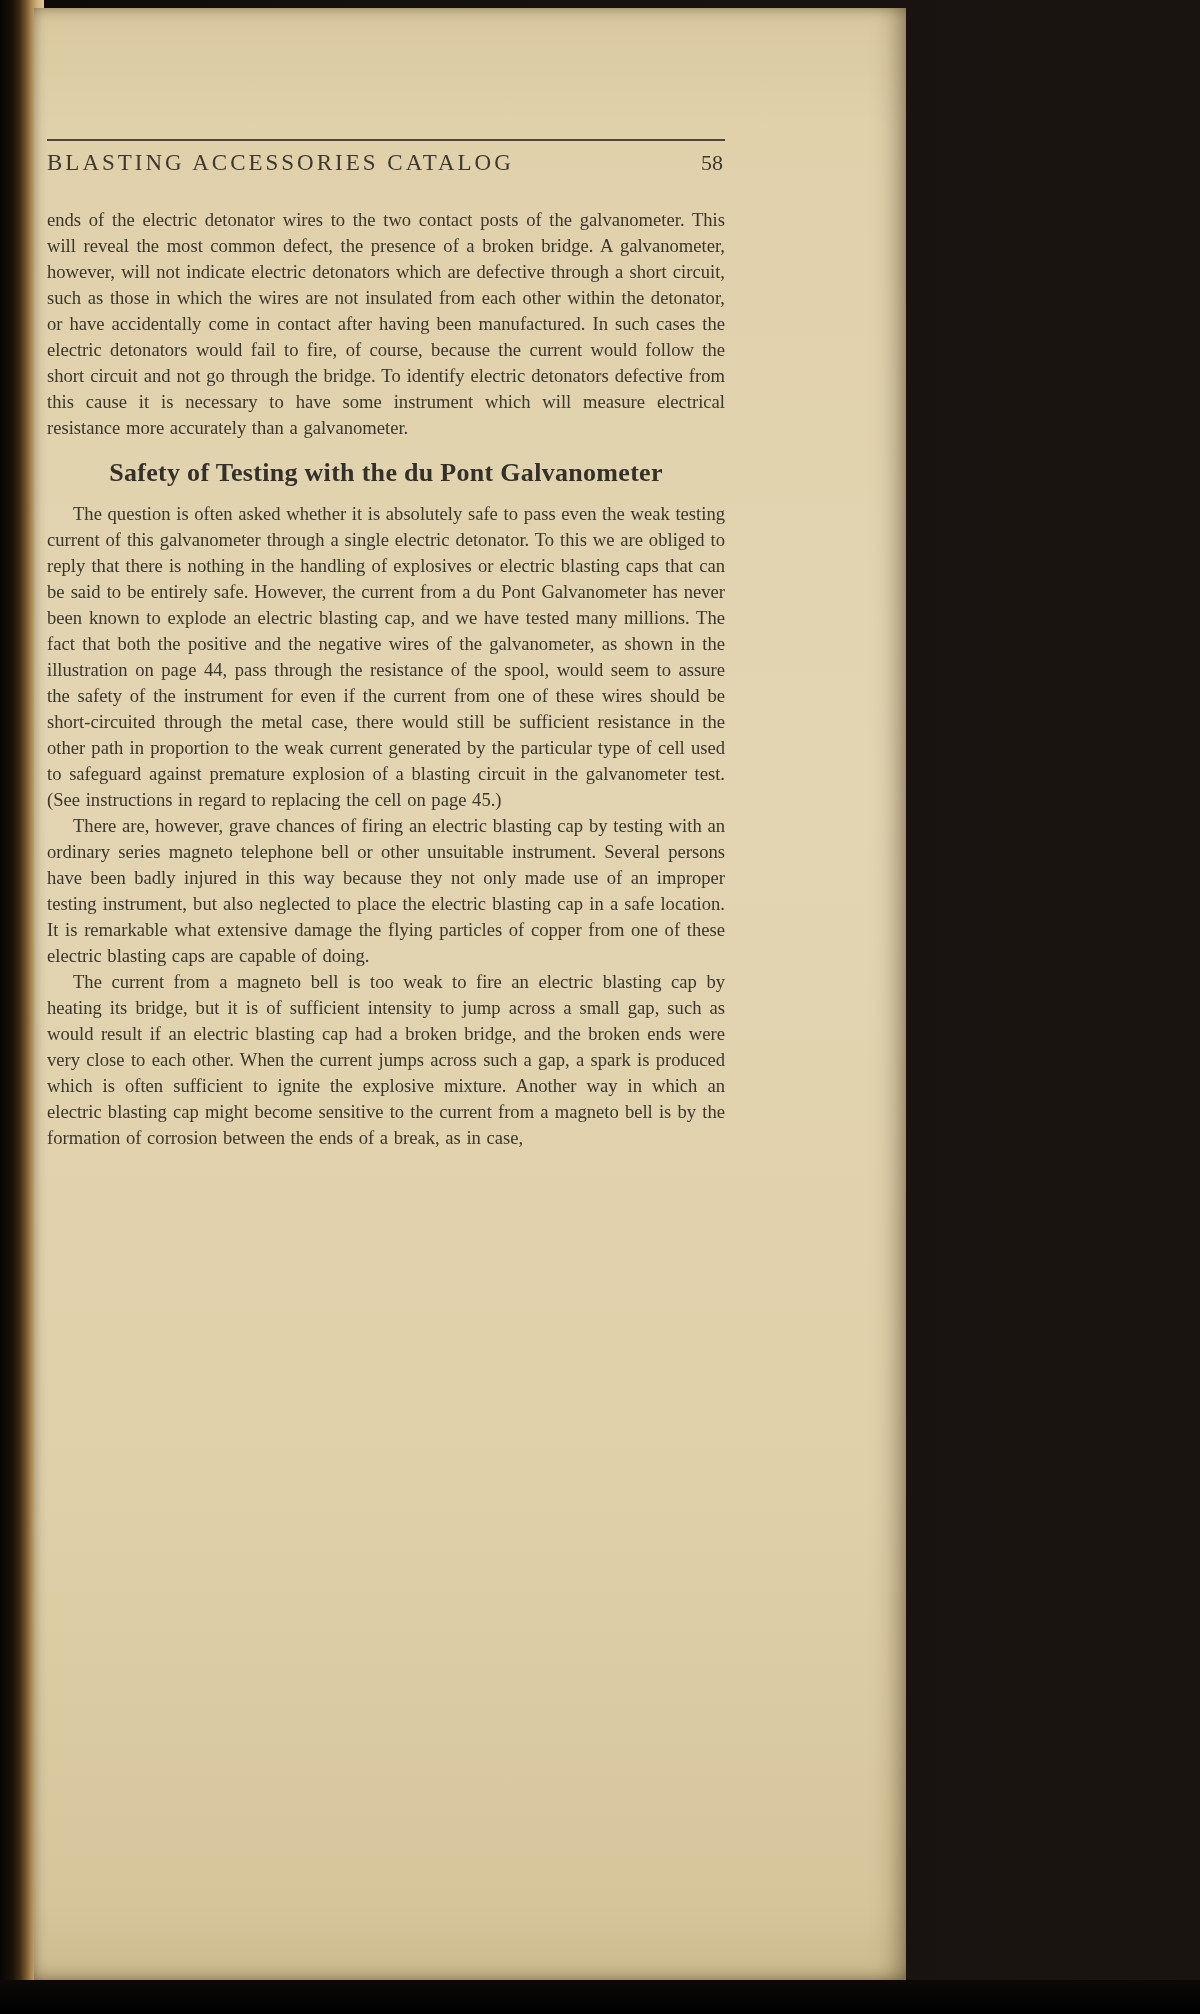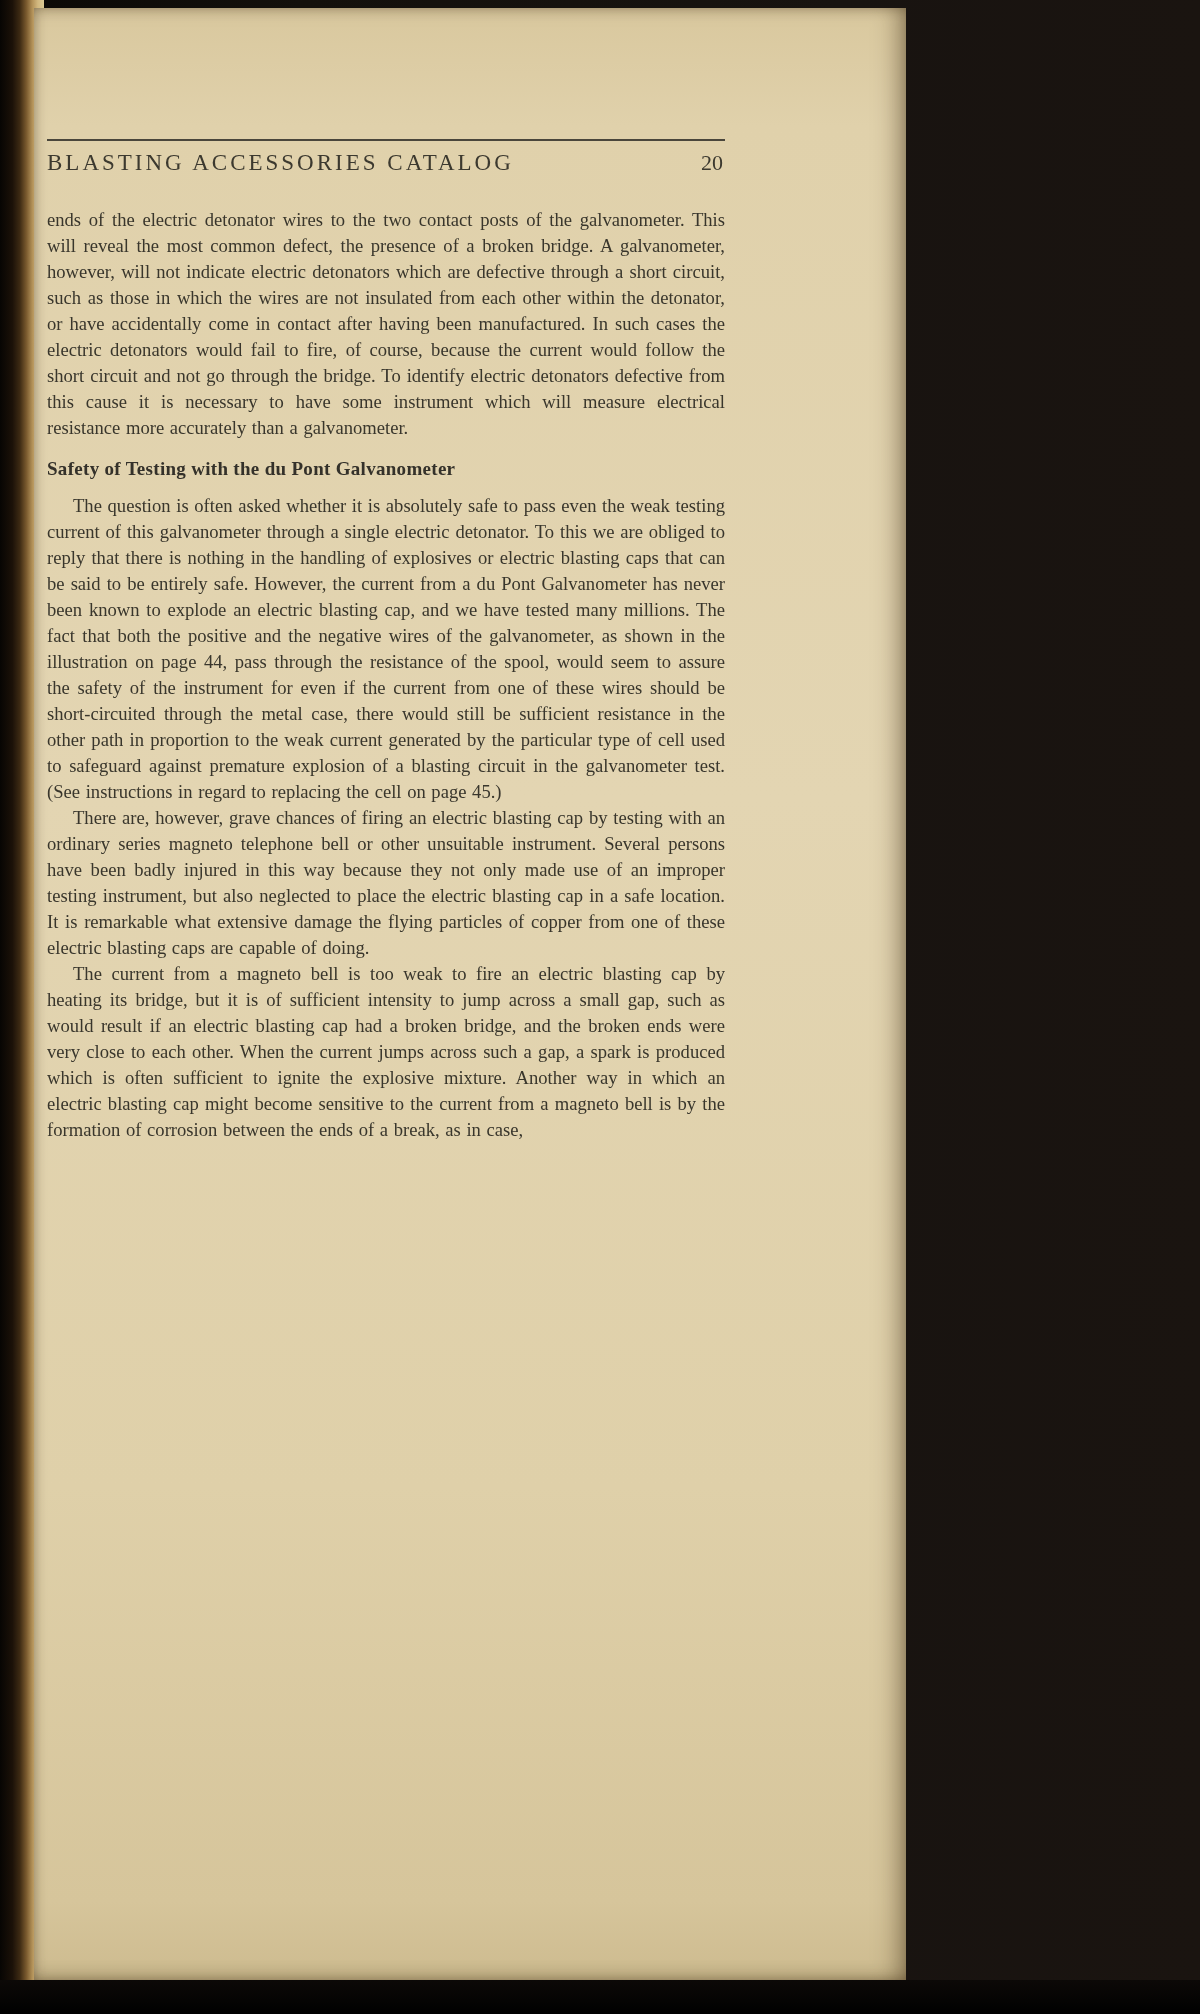--- a/index.html
+++ b/index.html
@@ -95,43 +95,43 @@
     font-size: 18.6px;
     line-height: 26px;
     text-align: justify;
     color: #39362c;
     word-spacing: 1px;
   }
   .page-body p.indent {
     text-indent: 26px;
   }
   .section-heading {
-    font-size: 19px;
+    font-size: 26px;
     font-weight: bold;
-    text-align: left;
+    text-align: center;
     color: #34312a;
     margin: 17px 0 13px 0;
     letter-spacing: 0.3px;
   }
 </style>
 </head>
 <body>
 
 <div class="scan-bg"></div>
 <div class="binding"></div>
 <div class="bottom-bar"></div>
 
 <div class="page">
   <div class="text-col">
 
     <div class="page-header">
       <hr class="header-rule">
       <div class="header-row">
         <span class="running-title">BLASTING ACCESSORIES CATALOG</span>
-        <span class="page-number">20</span>
+        <span class="page-number">58</span>
       </div>
     </div>
 
     <div class="page-body">
       <p class="no-indent">ends of the electric detonator wires to the two contact posts of the galvanometer. This will reveal the most common defect, the presence of a broken bridge. A galvanometer, however, will not indicate electric detonators which are defective through a short circuit, such as those in which the wires are not insulated from each other within the detonator, or have accidentally come in contact after having been manufactured. In such cases the electric detonators would fail to fire, of course, because the current would follow the short circuit and not go through the bridge. To identify electric detonators defective from this cause it is necessary to have some instrument which will measure electrical resistance more accurately than a galvanometer.</p>
 
       <h2 class="section-heading">Safety of Testing with the du Pont Galvanometer</h2>
 
       <p class="indent">The question is often asked whether it is absolutely safe to pass even the weak testing current of this galvanometer through a single electric detonator. To this we are obliged to reply that there is nothing in the handling of explosives or electric blasting caps that can be said to be entirely safe. However, the current from a du Pont Galvanometer has never been known to explode an electric blasting cap, and we have tested many millions. The fact that both the positive and the negative wires of the galvanometer, as shown in the illustration on page 44, pass through the resistance of the spool, would seem to assure the safety of the instrument for even if the current from one of these wires should be short-circuited through the metal case, there would still be sufficient resistance in the other path in proportion to the weak current generated by the particular type of cell used to safeguard against premature explosion of a blasting circuit in the galvanometer test. (See instructions in regard to replacing the cell on page 45.)</p>
 

